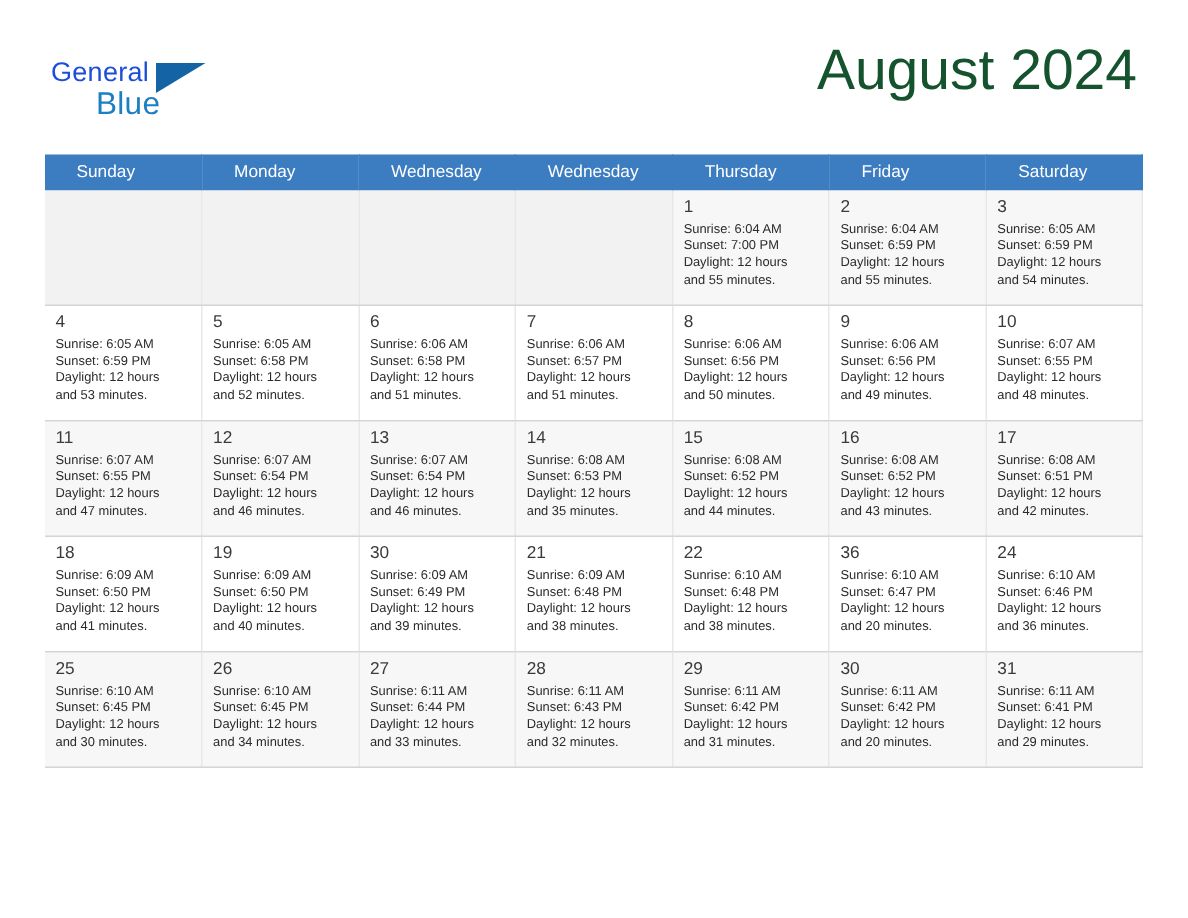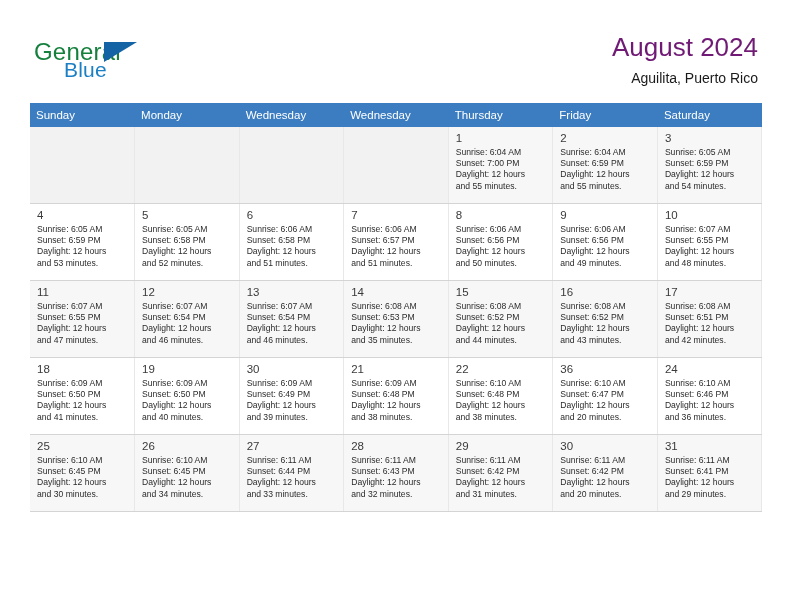--- a/index.html
+++ b/index.html
@@ -33,23 +33,23 @@
     position: absolute;
     left: 34px;
     top: 38px;
     width: 210px;
     height: 50px;
   }
   .brand-general {
     position: absolute;
     left: 0;
     top: 0;
-    font-size: 24px;
+    font-size: 18px;
     letter-spacing: 0.2px;
-    color: #15803d;
+    color: #1d4ed8;
     font-family: "Liberation Sans", sans-serif;
   }
   .brand-flag {
     position: absolute;
     left: 70px;
     top: 4px;
     width: 0;
     height: 0;
     border-left: 33px solid #1463a5;
     border-bottom: 20px solid transparent;
@@ -63,22 +63,22 @@
     color: #1b7fc4;
     font-family: "Liberation Sans", sans-serif;
   }
   .title-block {
     position: absolute;
     right: 34px;
     top: 30px;
     text-align: right;
   }
   .cal-title {
-    font-size: 26px;
-    color: #701a75;
+    font-size: 38px;
+    color: #14532d;
     line-height: 34px;
     white-space: nowrap;
   }
   .cal-subtitle {
     font-size: 14px;
     color: #1a1a1a;
     line-height: 20px;
     margin-top: 4px;
     white-space: nowrap;
   }
@@ -92,21 +92,21 @@
     border-collapse: collapse;
     table-layout: fixed;
   }
   .calendar col { width: 104.57px; }
   .calendar thead th {
     background: #3b7dc0;
     color: #ffffff;
     font-size: 11.5px;
     font-weight: normal;
     text-align: left;
-    padding: 5px 0 5px 6px;
+    padding: 5px 0 5px 21px;
     height: 14px;
     border-right: 1px solid #3b7dc0;
   }
   .calendar tbody td {
     vertical-align: top;
     height: 76px;
     padding: 0;
     border-bottom: 1px solid #d4d4d4;
     border-right: 1px solid #e8e8e8;
     background: #ffffff;
@@ -146,21 +146,20 @@
   <div class="header">
 
     <div class="brand">
       <span class="brand-general">General</span>
       <span class="brand-flag"></span>
       <span class="brand-blue">Blue</span>
     </div>
 
     <div class="title-block">
       <div class="cal-title">August 2024</div>
-      <div class="cal-subtitle">Aguilita, Puerto Rico</div>
     </div>
 
   </div>
 
   <table class="calendar">
     <colgroup>
       <col>
         <col>
         <col>
         <col>

